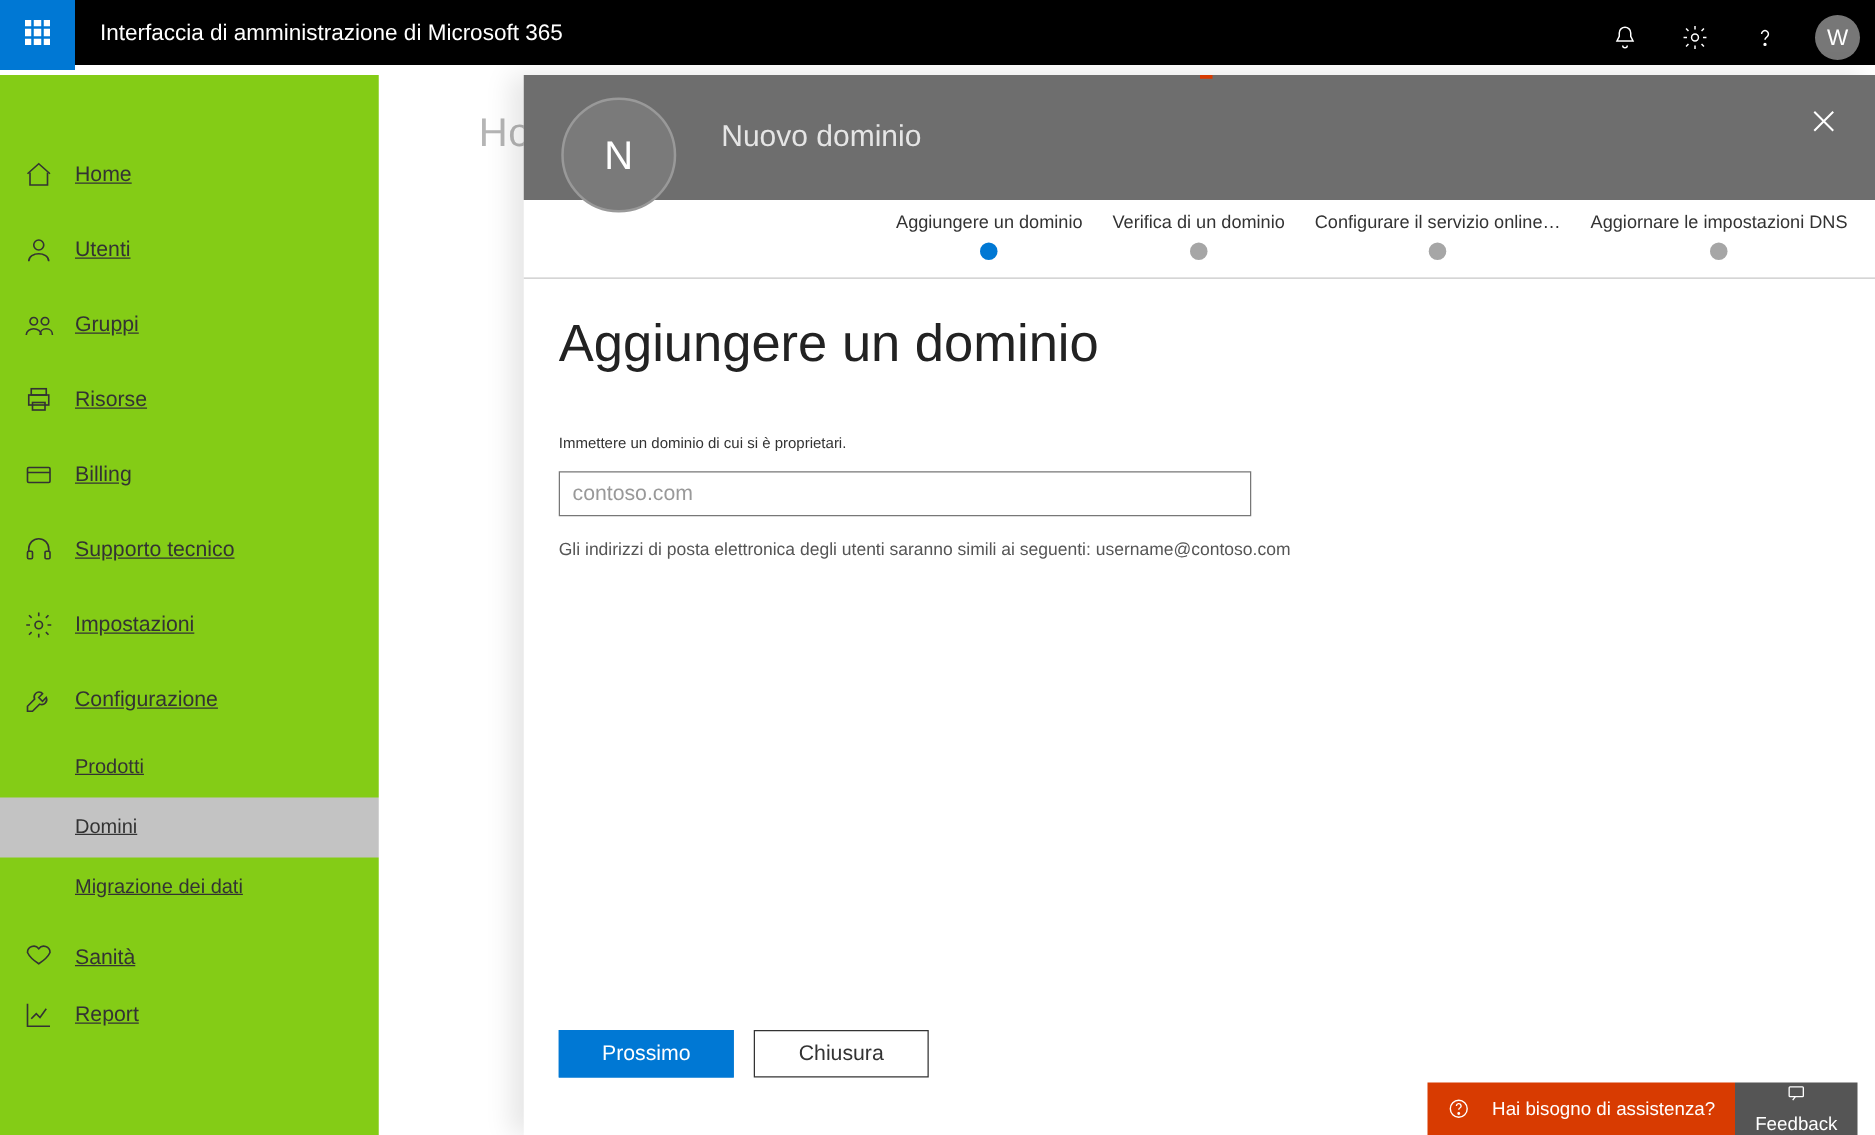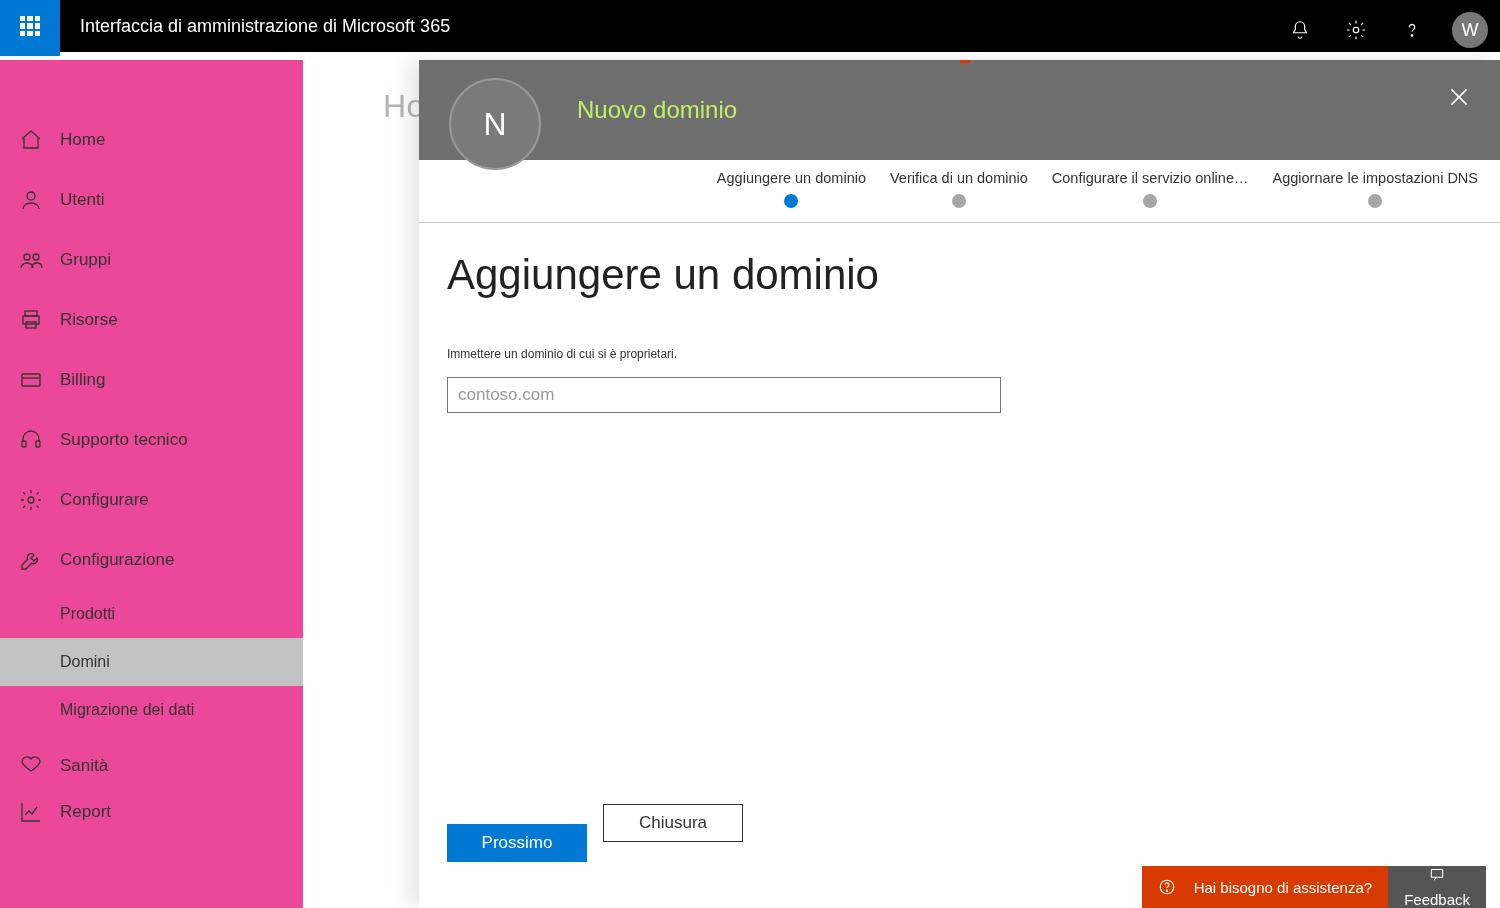--- a/index.html
+++ b/index.html
@@ -13,21 +13,21 @@
   .app-title { margin-left:20px; font-size:18px; font-weight:400; }
   .topbar-right { position:absolute; right:0; top:0; height:60px; display:flex; align-items:center; }
   .topbar-icon { width:56px; height:60px; display:flex; align-items:center; justify-content:center; cursor:pointer; color:#fff; }
   .topbar-icon svg { width:22px; height:22px; stroke:#fff; fill:none; stroke-width:1.3; }
   .avatar-circle { width:36px; height:36px; border-radius:50%; background:#777; display:flex; align-items:center; justify-content:center; font-size:18px; margin:0 12px; }
 
   
   .body { position:absolute; top:60px; left:0; right:0; bottom:0; }
 
   
-  .sidebar { width:347px; height:100%; background:#ec4899; position:absolute; left:0; top:0; color:#333; }
+  .sidebar { width:347px; height:100%; background:#84cc16; position:absolute; left:0; top:0; color:#333;text-decoration:underline; }
   .collapse-row { height:50px; display:flex; align-items:center; justify-content:flex-end; padding-right:20px; }
   .chev-left { width:18px; height:18px; }
   .chev-left svg { stroke:#555; fill:none; stroke-width:1.8; }
   .nav-item { height:60px; display:flex; align-items:center; padding:0 18px; cursor:pointer; position:relative; }
   .nav-item .icon { width:26px; height:26px; margin-right:16px; display:flex; align-items:center; justify-content:center; }
   .nav-item .icon svg { width:24px; height:24px; stroke:#333; fill:none; stroke-width:1.3; }
   .nav-item .label { font-size:17px; color:#333; }
   .nav-item .chev { position:absolute; right:18px; top:50%; transform:translateY(-50%); }
   .nav-item .chev svg { width:20px; height:20px; stroke:#555; fill:none; stroke-width:1.5; }
   .nav-item.last-cut { height:48px; align-items:flex-end; padding-bottom:6px; }
@@ -37,21 +37,21 @@
 
   
   .main-dim { position:absolute; left:303px; right:0; top:0; bottom:0; background:#fff; }
   .main-dim .breadcrumb-faded { color:#b5b5b5; font-size:32px; letter-spacing:0.5px; padding:28px 0 0 80px; }
 
   
   .panel { position:absolute; left:419px; right:0; top:0; bottom:0; background:#fff; box-shadow:-10px 0 20px rgba(0,0,0,0.1); display:flex; flex-direction:column; }
   .panel-header { height:100px; background:#6e6e6e; display:flex; align-items:center; padding-left:30px; position:relative; }
   .avatar-lg-wrap { position:absolute; left:30px; top:18px; }
   .avatar-lg { width:92px; height:92px; border-radius:50%; background:#7a7a7a; border:2px solid #999; display:flex; align-items:center; justify-content:center; color:#fff; font-size:32px; font-weight:300; z-index:5; position:relative; }
-  .panel-title { color:#bef264; font-size:24px; font-weight:400; margin-left:128px;text-align:center; }
+  .panel-title { color:#e5e5e5; font-size:24px; font-weight:400; margin-left:128px;text-align:center; }
   .panel-close { position:absolute; right:28px; top:24px; cursor:pointer; }
   .panel-close svg { width:26px; height:26px; stroke:#fff; fill:none; stroke-width:1.5; }
 
   
   .stepper-wrap { padding:10px 0 14px 0; }
   .stepper { display:flex; justify-content:flex-end; padding-right:10px; padding-left:200px; }
   .step { text-align:center; font-size:14.5px; color:#333; padding:0 12px; white-space:nowrap; }
   .step .step-label { display:block; margin-bottom:8px; }
   .step .dot { width:14px; height:14px; border-radius:50%; background:#a6a6a6; display:block; margin:0 auto; }
   .step.active .dot { background:#0078d4; }
@@ -61,21 +61,21 @@
   
   .panel-content { flex:1; padding:28px 28px 20px 28px; position:relative; }
   .content-h1 { font-size:42px; font-weight:400; color:#222; margin-bottom:48px; }
   .content-lead { font-size:12px; color:#333; margin-bottom:16px; }
   .domain-input { width:554px; height:36px; border:1px solid #777; padding:0 10px; font-size:17px; color:#666; }
   .domain-input::placeholder { color:#999; }
   .hint-text { font-size:14px; color:#555; margin-top:18px; }
 
   .panel-buttons { display:flex; gap:16px; position:absolute; left:28px; bottom:46px; }
   .btn { min-width:140px; height:38px; padding:0 24px; font-size:17px; display:flex; align-items:center; justify-content:center; cursor:pointer; }
-  .btn-primary { background:#0078d4; color:#fff; border:1px solid #0078d4;margin-top:20px; }
+  .btn-primary { background:#0078d4; color:#fff; border:1px solid #0078d4; }
   .btn-secondary { background:#fff; color:#333; border:1px solid #333; }
 
   
   .footer-bar { position:absolute; right:14px; bottom:0; height:42px; display:flex; }
   .help-btn { background:#d83b01; color:#fff; display:flex; align-items:center; padding:0 16px; font-size:15px; gap:18px; cursor:pointer; }
   .feedback-btn { background:#555; color:#fff; display:flex; align-items:center; padding:0 16px; font-size:15px; gap:8px; cursor:pointer;flex-direction:column; }
   .help-btn svg, .feedback-btn svg { width:18px; height:18px; stroke:#fff; fill:none; stroke-width:1.5; }
 
   
   .red-tick { position:absolute; top:0; left:50%; width:10px; height:3px; background:#d83b01; z-index:10; }
@@ -209,21 +209,21 @@
           </svg></span>
     </div>
 
     <div class="nav-item">
       <span class="icon">
           <svg viewBox="0 0 24 24">
             <circle cx="12" cy="12" r="3"></circle>
             <path d="M12 2v3M12 19v3M4.2 4.2l2.1 2.1M17.7 17.7l2.1 2.1M2 12h3M19 12h3M4.2 19.8l2.1-2.1M17.7 6.3l2.1-2.1"></path>
           </svg>
         </span>
-      <span class="label">Configurare</span>
+      <span class="label">Impostazioni</span>
       <span class="chev"><svg viewBox="0 0 24 24">
             <path d="M6 9l6 6 6-6"></path>
           </svg></span>
     </div>
 
     <div class="nav-item">
       <span class="icon">
           <svg viewBox="0 0 24 24">
             <path d="M14 6a4 4 0 0 0-5.3 5.3L3 17v4h4l5.7-5.7A4 4 0 0 0 18 10l-3 3-3-3 3-3z"></path>
           </svg>
@@ -301,20 +301,21 @@
           <span class="dot"></span>
         </div>
       </div>
     </div>
     <div class="panel-divider"></div>
 
     <div class="panel-content">
       <h1 class="content-h1">Aggiungere un dominio</h1>
       <p class="content-lead">Immettere un dominio di cui si è proprietari.</p>
       <input class="domain-input" type="text" placeholder="contoso.com" style="">
+      <p class="hint-text">Gli indirizzi di posta elettronica degli utenti saranno simili ai seguenti: username@contoso.com</p>
 
       <div class="panel-buttons">
         <div class="btn btn-primary">Prossimo</div>
         <div class="btn btn-secondary">Chiusura</div>
       </div>
     </div>
 
     <div class="footer-bar">
       <div class="help-btn">
         <svg viewBox="0 0 24 24">

